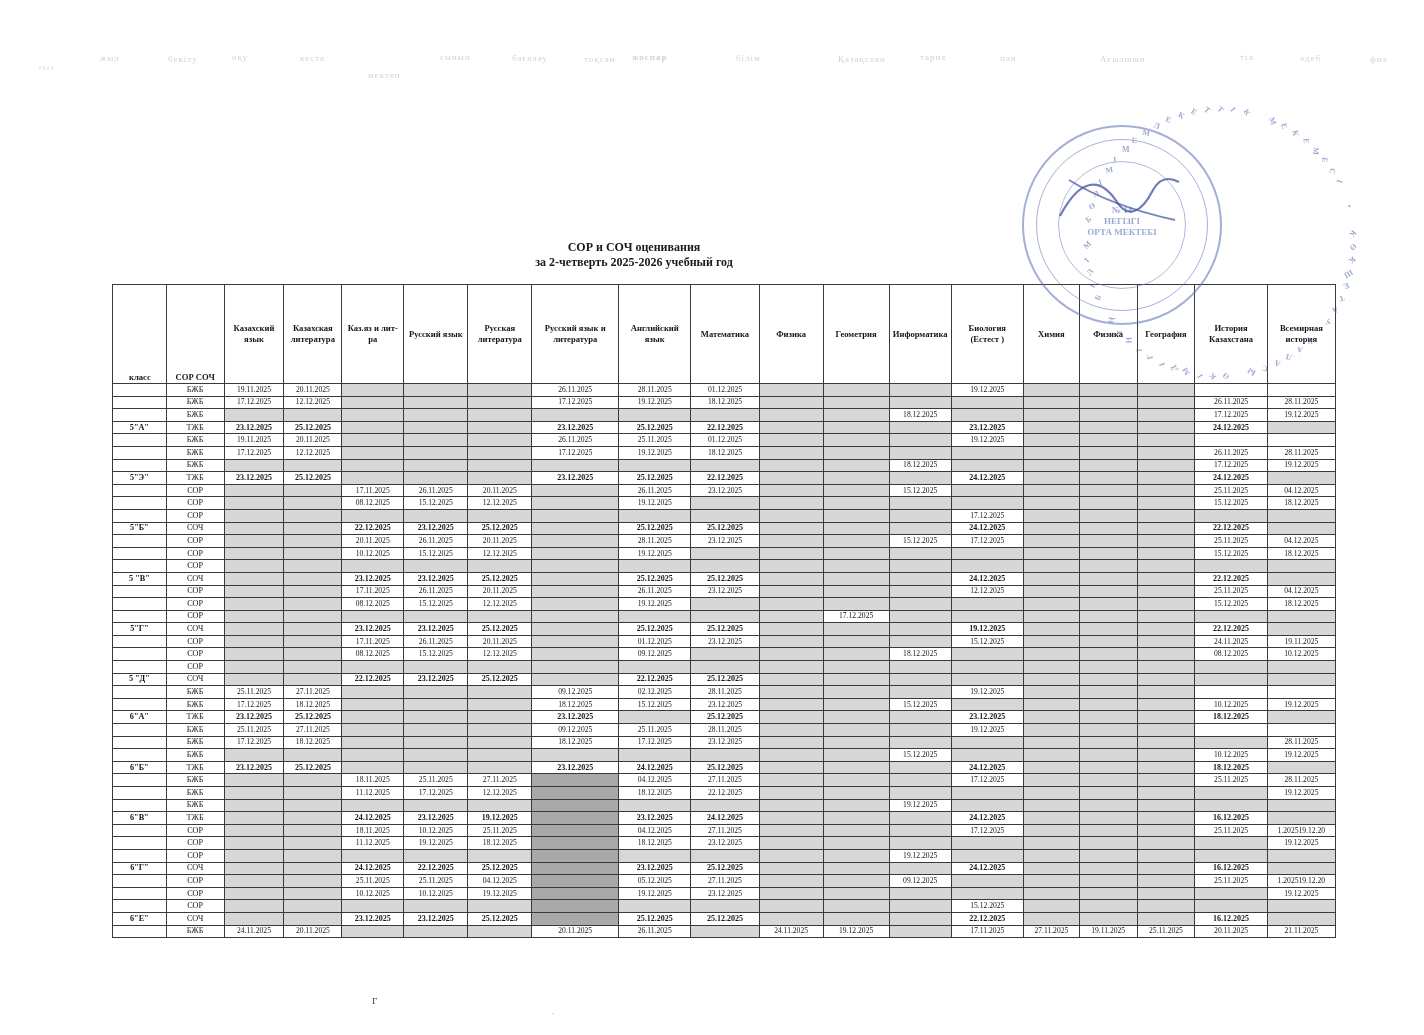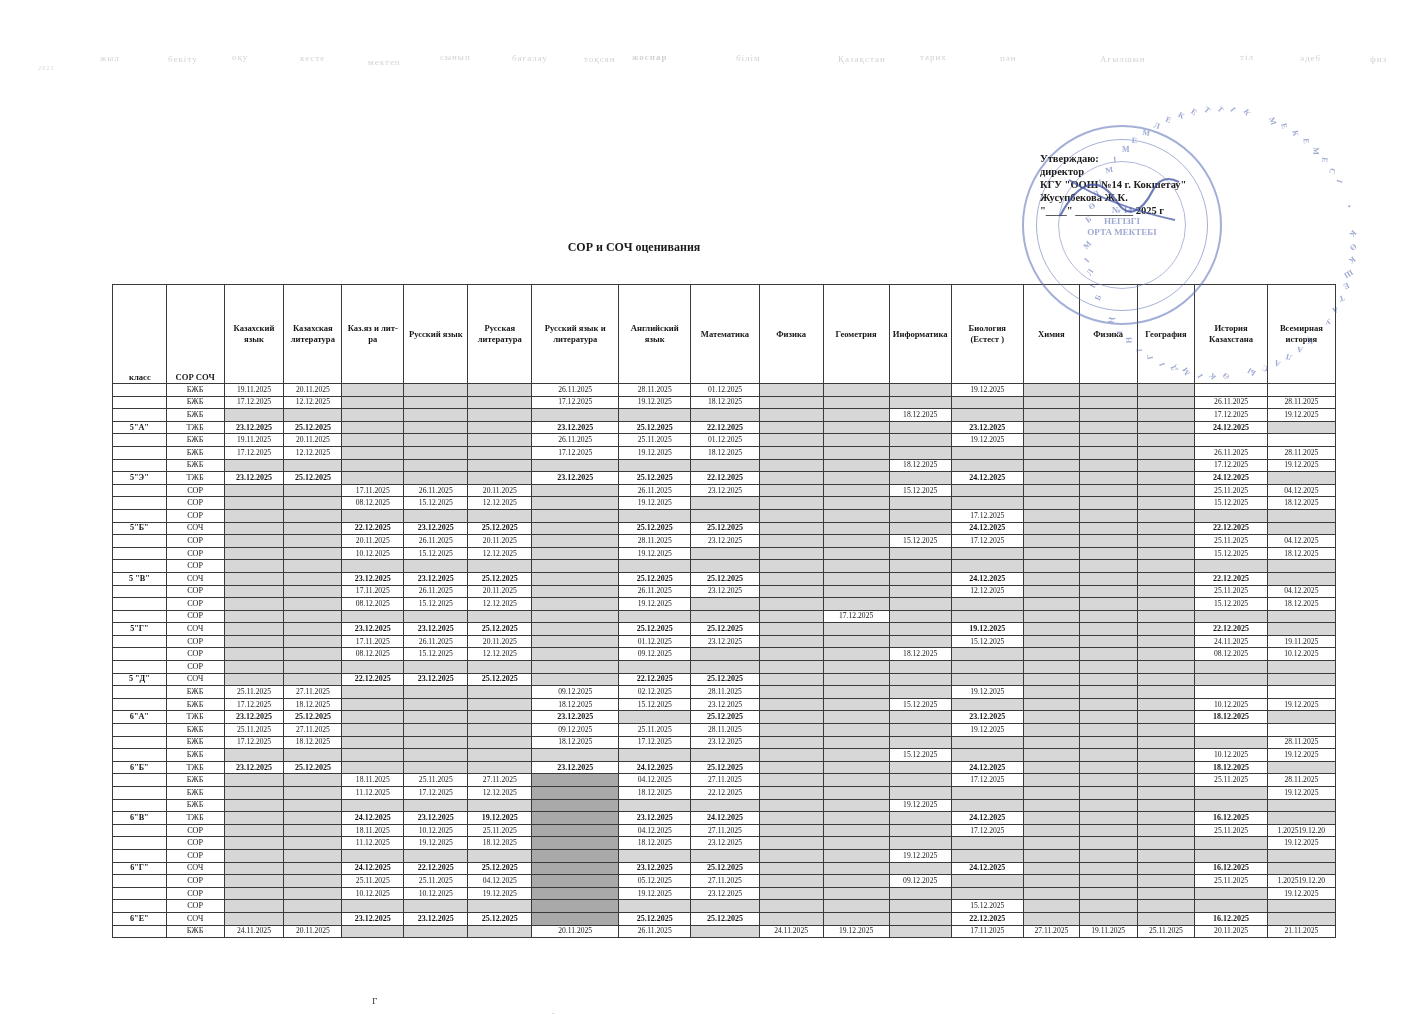--- a/index.html
+++ b/index.html
@@ -211,21 +211,21 @@
 <body>
 
 <div class="page">
 
   <div class="scan-noise" id="scan-noise">
       <span style="left: 38px; top: 8px;">₂₀₂₅</span>
       <span style="left: 100px; top: 1px;">жыл</span>
       <span style="left: 168px; top: 2px;">бекіту</span>
       <span style="left: 232px; top: 0px;">оқу</span>
       <span style="left: 300px; top: 1px;">кесте</span>
-      <span style="left: 368px; top: 5px;">мектеп</span>
+      <span style="left: 368px; top: 18px;">мектеп</span>
       <span style="left: 440px; top: 0px;">сынып</span>
       <span style="left: 512px; top: 1px;">бағалау</span>
       <span style="left: 584px; top: 2px;">тоқсан</span>
       <span style="left: 632px; top: 0px; font-weight: bold;">жоспар</span>
       <span style="left: 736px; top: 1px;">білім</span>
       <span style="left: 838px; top: 2px;">Қазақстан</span>
       <span style="left: 920px; top: 0px;">тарих</span>
       <span style="left: 1000px; top: 1px;">пән</span>
       <span style="left: 1100px; top: 2px;">Ағылшын</span>
       <span style="left: 1240px; top: 0px;">тіл</span>
@@ -300,30 +300,24 @@
         <span style="transform: rotate(354.286deg);">І</span>
       </div>
     <div class="seal-center">№&nbsp;14<br>НЕГІЗГІ<br>ОРТА МЕКТЕБІ</div>
   </div>
 
   <svg class="signature" viewBox="0 0 130 60">
     <path d="M5,48 C25,10 45,8 62,34 C72,50 86,46 98,22 C104,11 112,8 124,14" fill="none" stroke="#3f50a0" stroke-width="2.2" opacity="0.75"></path>
     <path d="M14,12 C40,28 74,42 120,52" fill="none" stroke="#3f50a0" stroke-width="1.8" opacity="0.7"></path>
   </svg>
 
-  <div class="approval">
-    <div>Утверждаю:</div>
-    <div>директор</div>
-    <div>КГУ "ООШ №14 г. Кокшетау"</div>
-    <div>Жусупбекова Ж.К.</div>
-    <div>"____" ___________ 2025 г</div>
-  </div>
 
   <div class="doc-title">
     <div>СОР и СОЧ оценивания</div>
+    <div>за 2-четверть 2025-2026 учебный год</div>
   </div>
 
   <div class="table-wrap">
     <table class="sheet">
       <colgroup>
         <col style="width:52px">
           <col style="width:56px">
         <col style="width:58px">
           <col style="width:56px">
           <col style="width:60px">

